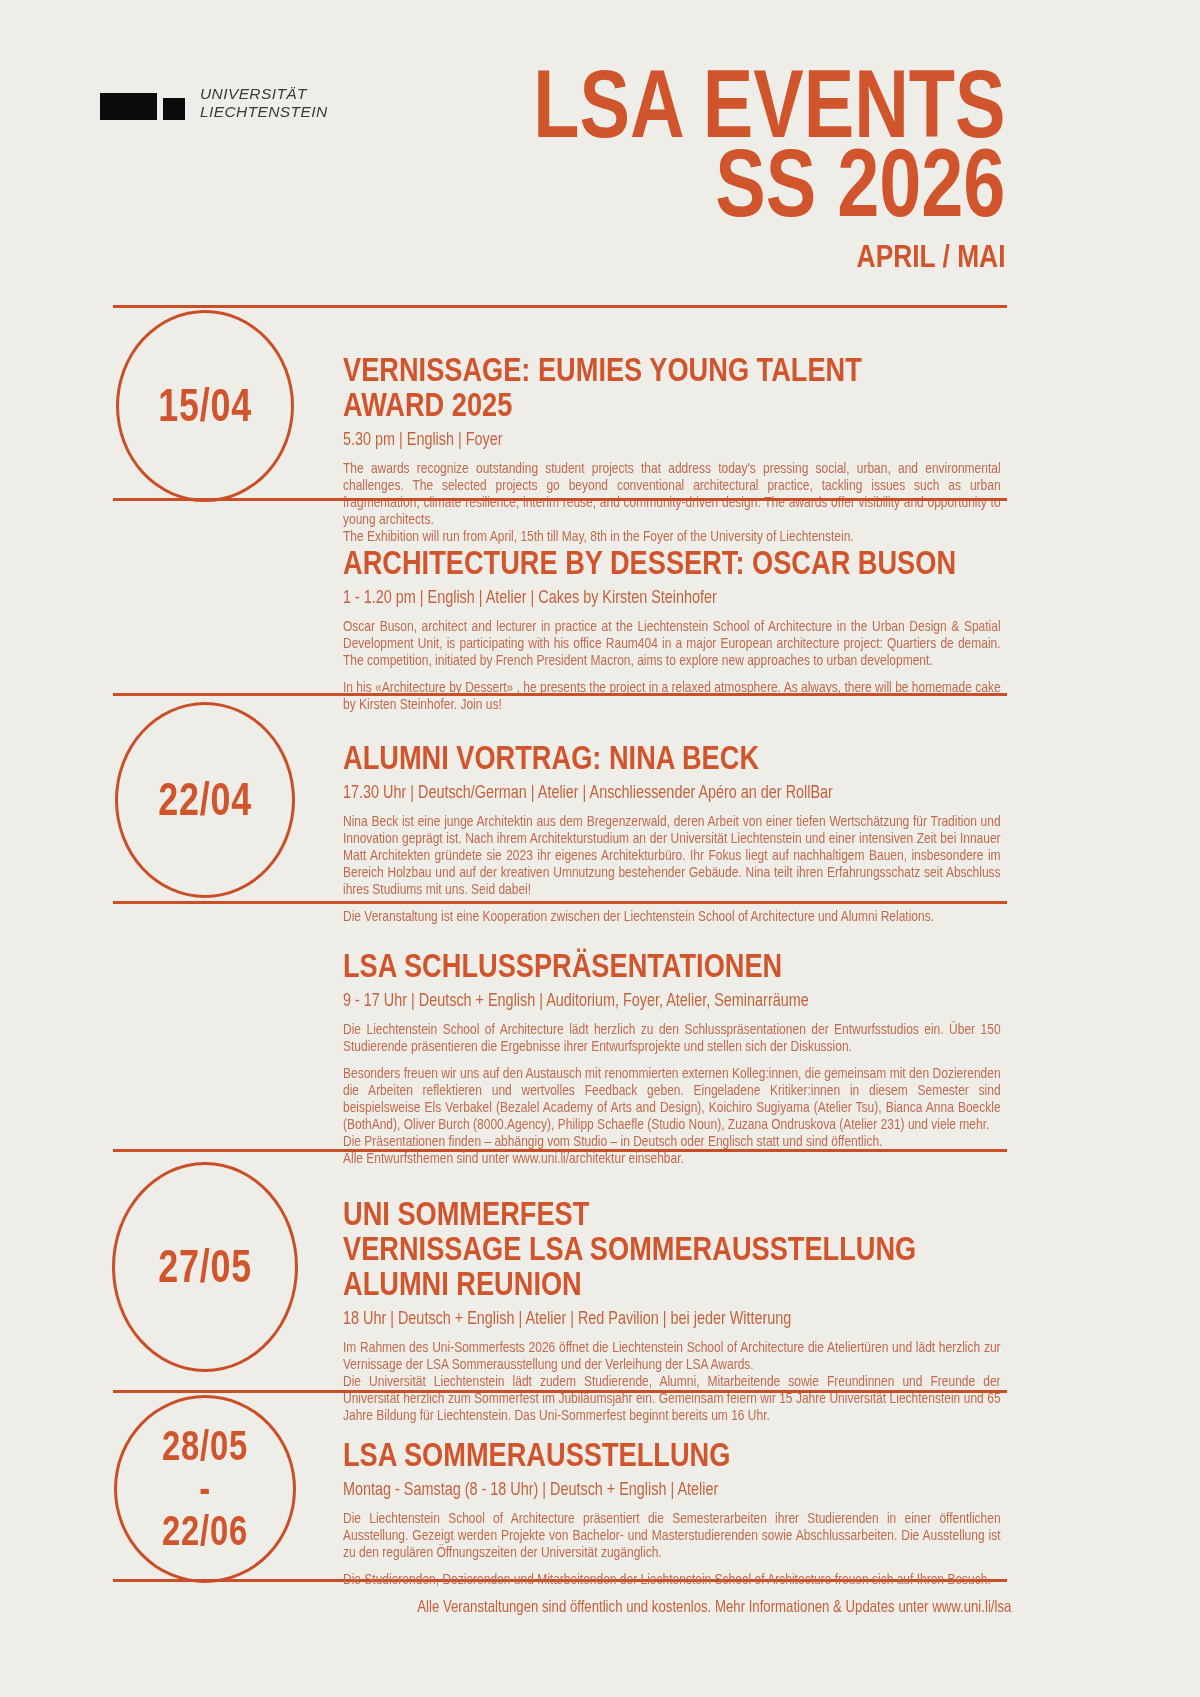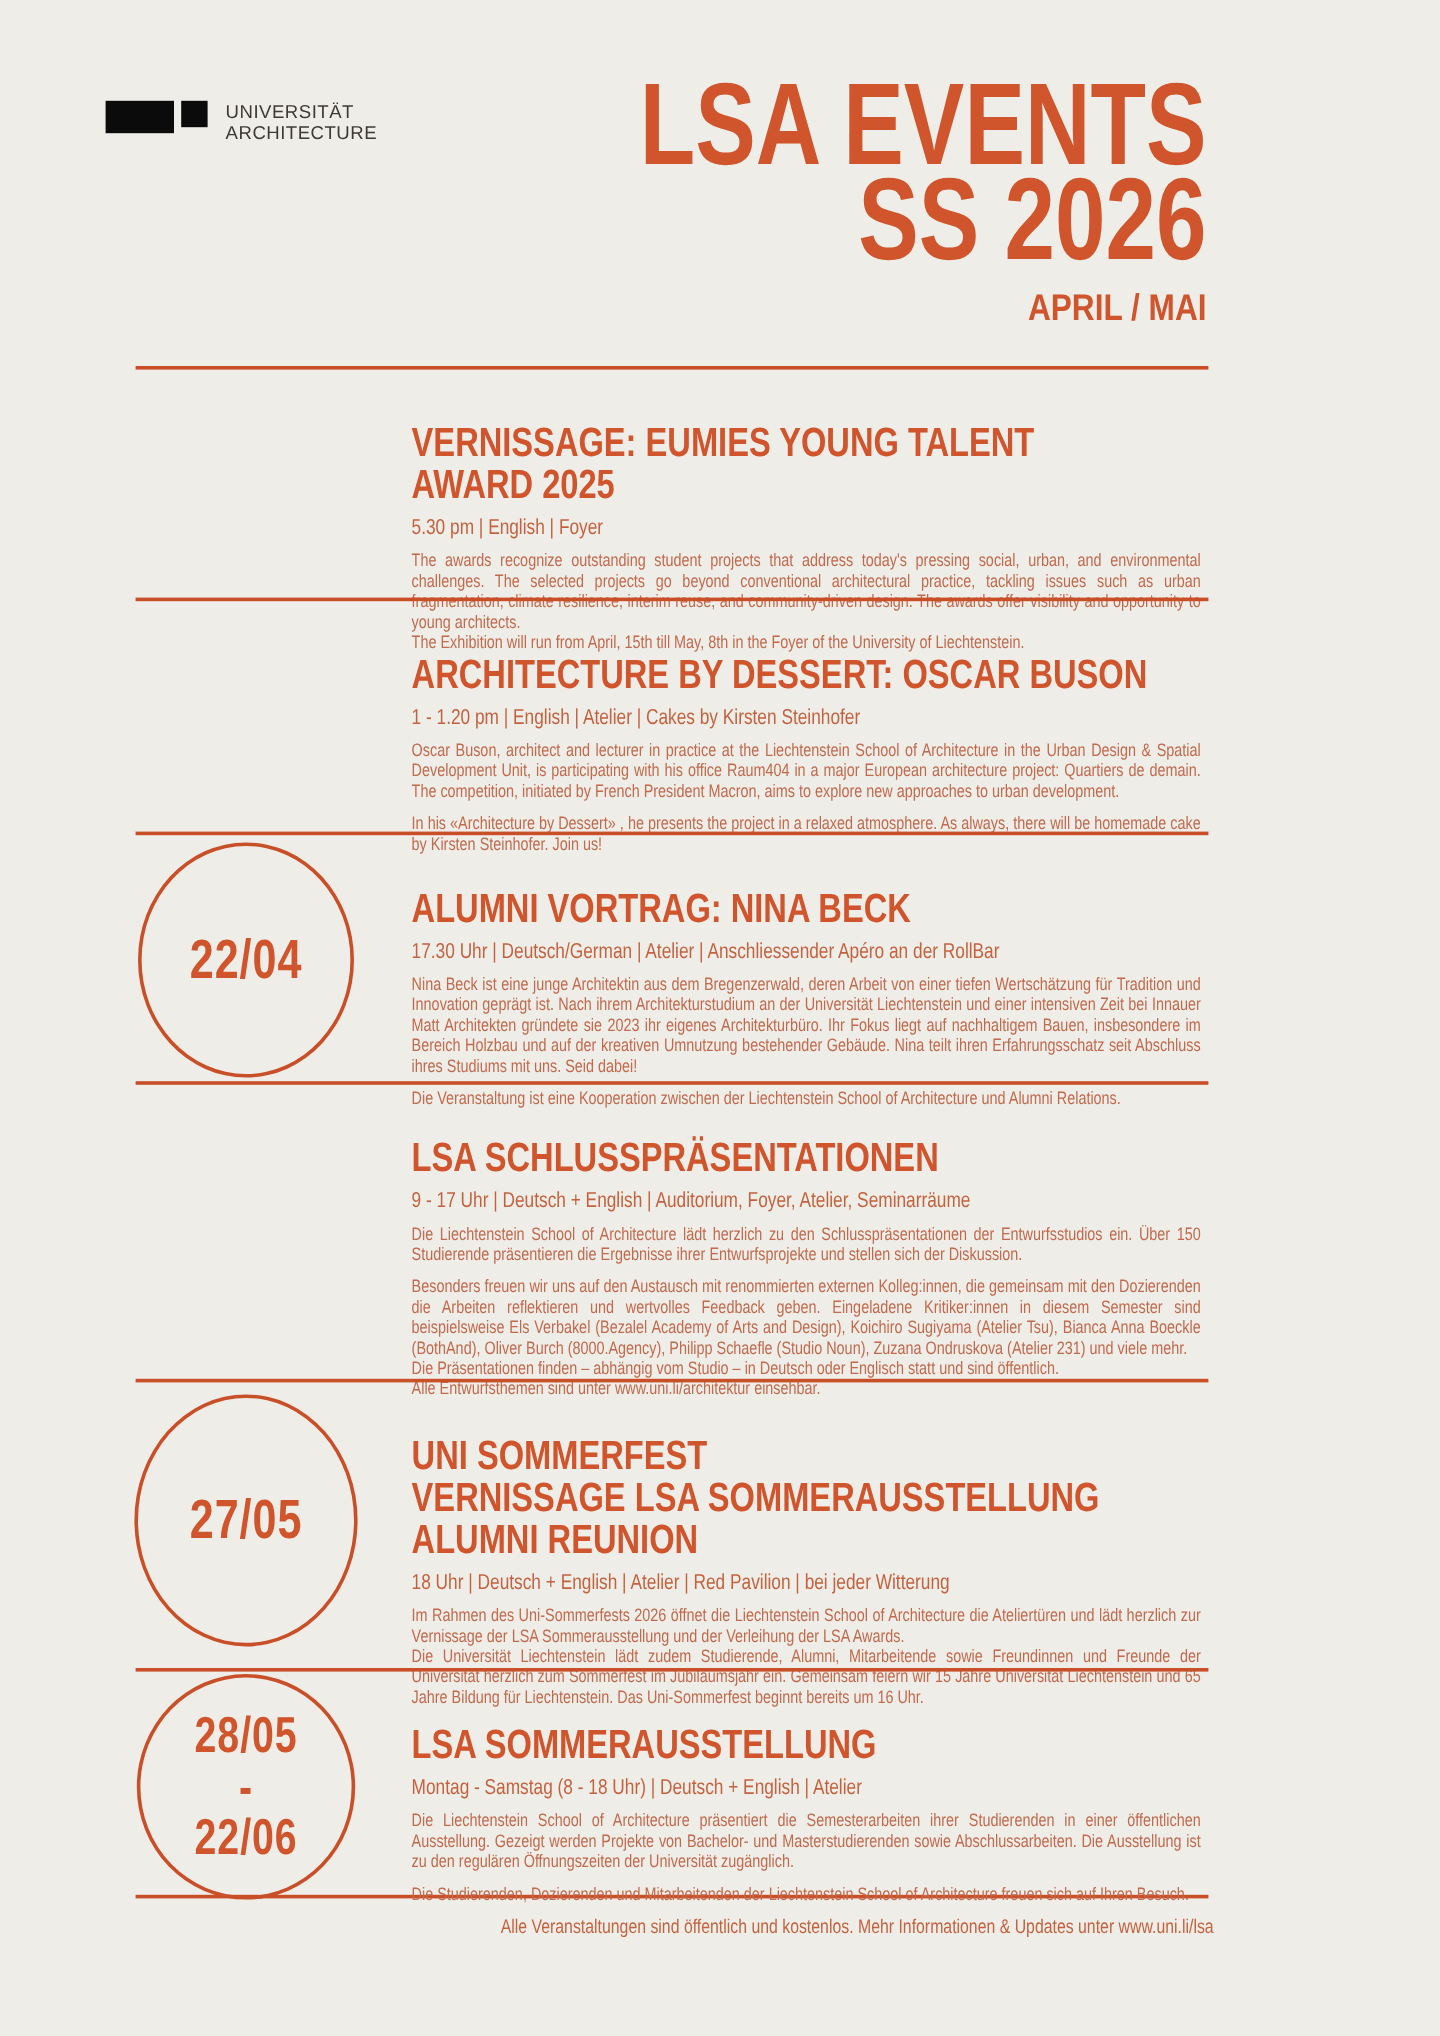--- a/index.html
+++ b/index.html
@@ -8,21 +8,21 @@
   }
   html,body{margin:0;padding:0;}
   body{background:#d8d6d0;}
   .poster{
     position:relative; width:1200px; height:1697px; margin:0 auto;
     background:var(--bg); overflow:hidden;
     font-family:"Liberation Sans", sans-serif;
   }
   
   header{position:relative; height:305px;}
-  .logo{position:absolute; left:88px; top:84px; display:flex; align-items:flex-start;}
+  .logo{position:absolute; left:100px; top:84px; display:flex; align-items:flex-end;font-style:italic;}
   .logo-rect{width:57px; height:27px; background:var(--logo-ink);}
   .logo-square{width:22px; height:22px; background:var(--logo-ink); margin-left:6px;}
   .logo-text{margin-left:15px; font-size:15.5px; line-height:17.5px; color:var(--logo-text); letter-spacing:.4px; margin-top:1px;}
   .logo-text span{display:block;}
   .title-block{position:absolute; top:64px; right:195px; text-align:right; color:var(--accent);}
   .big-title{
     margin:0; font-weight:bold; font-size:97px; line-height:79px; letter-spacing:0;
     transform:scaleX(0.78); transform-origin:100% 0; white-space:pre-line;
   }
   .subtitle{
@@ -75,31 +75,34 @@
 <body>
 
 <div class="poster">
 
   <header>
     <div class="logo">
       <span class="logo-rect"></span>
       <span class="logo-square"></span>
       <span class="logo-text">
         <span>UNIVERSITÄT</span>
-        <span>ARCHITECTURE</span>
+        <span>LIECHTENSTEIN</span>
       </span>
     </div>
     <div class="title-block">
       <h1 class="big-title">LSA EVENTS
 SS 2026</h1>
       <div class="subtitle">APRIL / MAI</div>
     </div>
   </header>
 
   <section class="event" style="height:193px">
+    <div class="circle" style="left:3px; top:2px; width:178px; height:192px">
+      <span class="date">15/04</span>
+    </div>
     <div class="content">
       <h2 class="ev-title">VERNISSAGE: EUMIES YOUNG TALENT
 AWARD 2025</h2>
       <div class="meta">5.30 pm | English | Foyer</div>
       <div class="body">
         <div class="para">The awards recognize outstanding student projects that address today's pressing social, urban, and environmental challenges. The selected projects go beyond conventional architectural practice, tackling issues such as urban fragmentation, climate resilience, interim reuse, and community-driven design. The awards offer visibility and opportunity to young architects.
 The Exhibition will run from April, 15th till May, 8th in the Foyer of the University of Liechtenstein.</div>
       </div>
     </div>
   </section>

